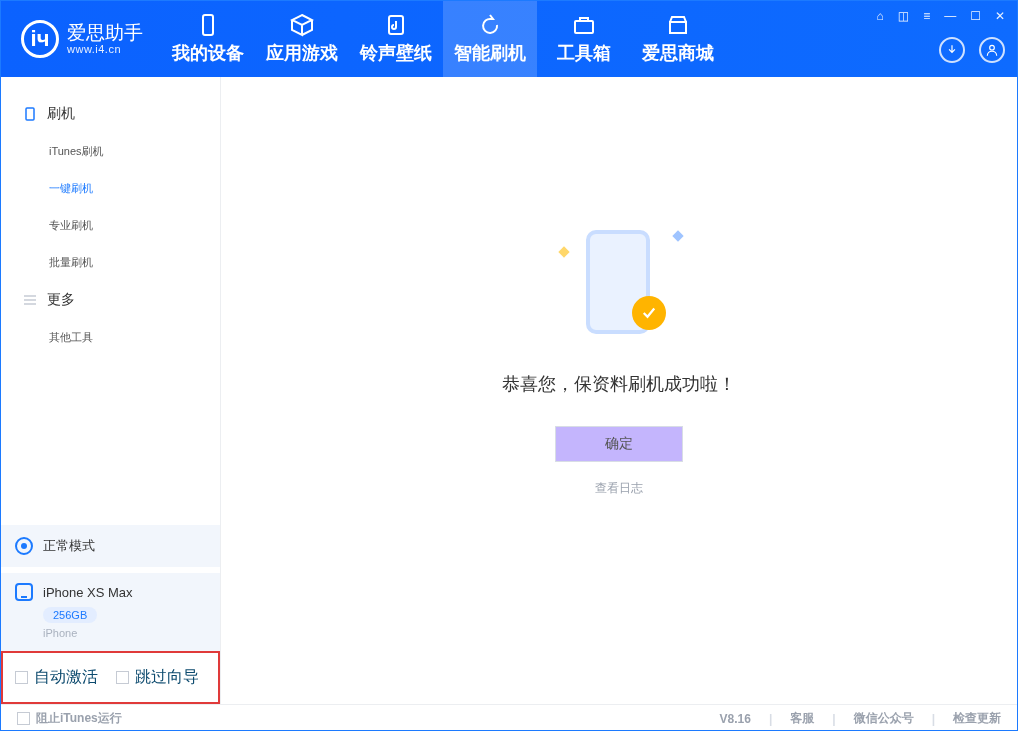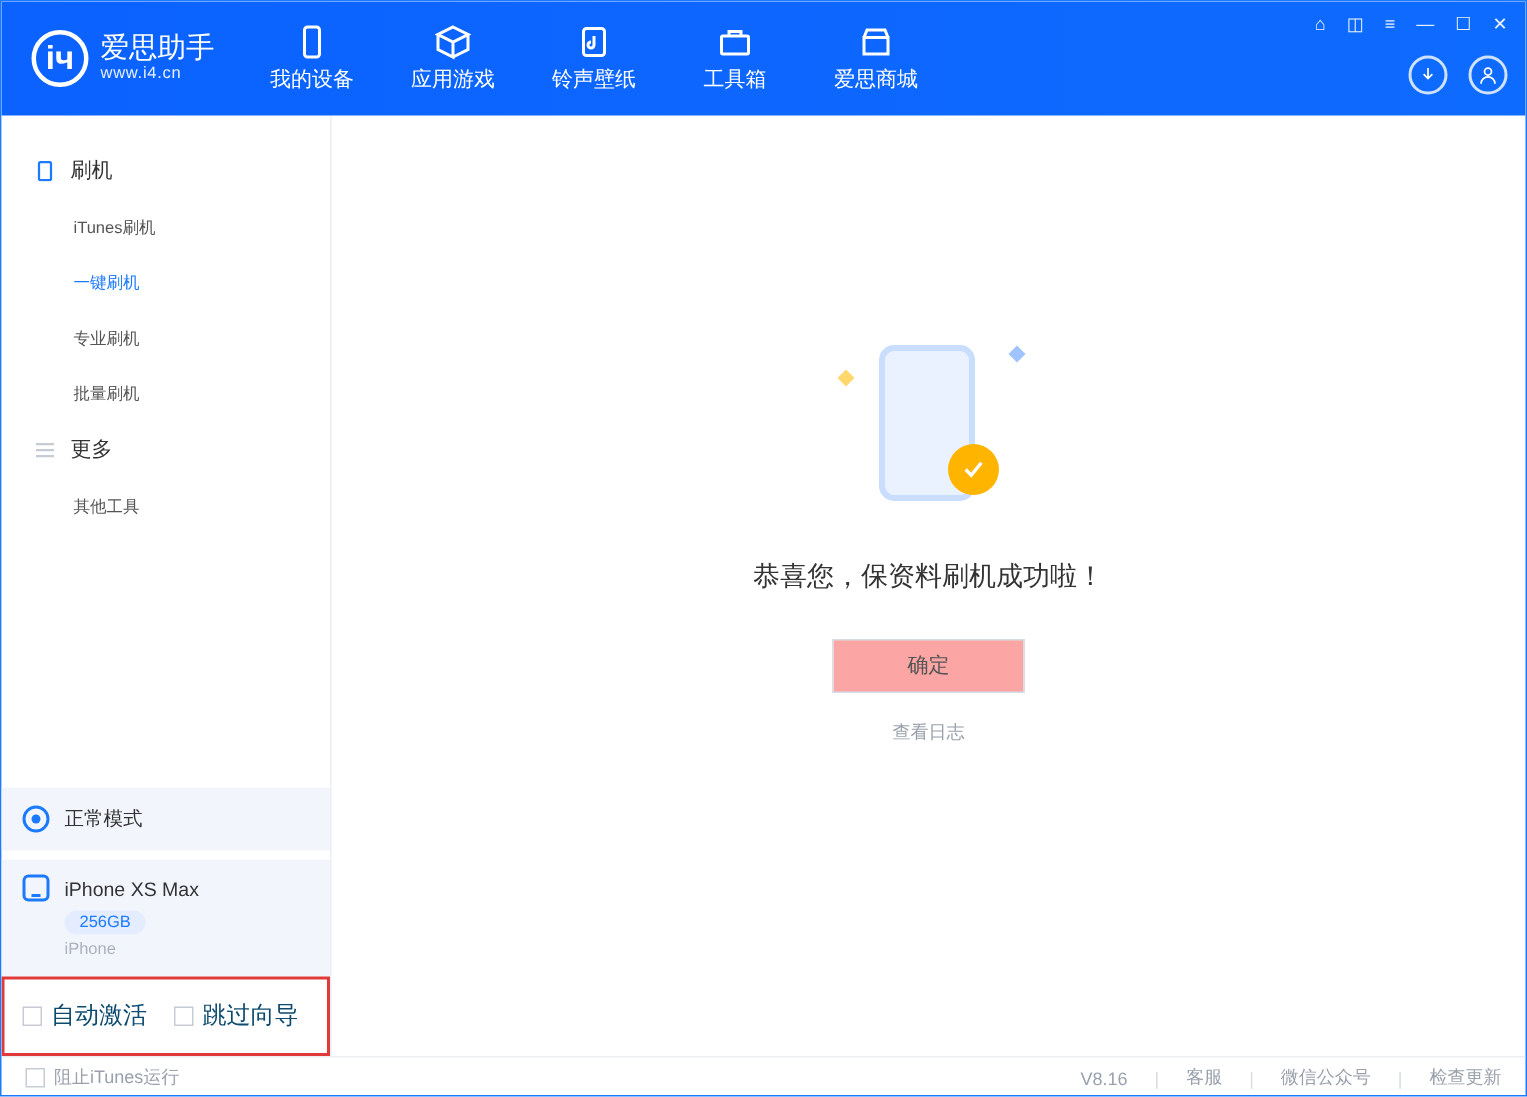--- a/index.html
+++ b/index.html
@@ -6,21 +6,21 @@
 body { background: #fff; width: 1018px; height: 731px; overflow: hidden; border: 1px solid #1c7aff; }
 
 
 .header { height: 76px; background: linear-gradient(90deg, #0b62ff 0%, #0e6bff 100%); display: flex; align-items: stretch; color: #fff; position: relative; }
 .logo-block { display: flex; align-items: center; padding: 0 18px 0 20px; }
 .logo-circle { width: 38px; height: 38px; border: 3px solid #fff; border-radius: 50%; display: flex; align-items: center; justify-content: center; font-size: 22px; font-weight: bold; margin-right: 8px; }
 .logo-text { line-height: 1.1; }
 .logo-name { font-size: 19px; font-weight: 400; }
 .logo-url { font-size: 11px; opacity: .9; letter-spacing: .5px; }
 .nav-tabs { display: flex; align-items: stretch; }
-.nav-tab { width: 94px; display: flex; flex-direction: column; align-items: center; justify-content: center; font-size: 14px; cursor: pointer; }
+.nav-tab { width: 94px; display: flex; flex-direction: column; align-items: center; justify-content: center; font-size: 18px; cursor: pointer; font-weight: bold; }
 .nav-tab.active { background: rgba(255,255,255,.18); }
 .nav-icon { width: 24px; height: 24px; margin-bottom: 4px; display: flex; align-items: center; justify-content: center; }
 .nav-icon svg { width: 24px; height: 24px; fill: #fff; stroke: #fff; }
 .header-right { position: absolute; right: 12px; top: 0; height: 100%; display: flex; flex-direction: column; align-items: flex-end; justify-content: space-between; padding: 8px 0 14px; }
 .win-controls { display: flex; gap: 14px; font-size: 12px; opacity: .9; }
 .win-controls span { cursor: pointer; }
 .header-icons { display: flex; gap: 14px; }
 .circ-btn { width: 26px; height: 26px; border: 2px solid rgba(255,255,255,.8); border-radius: 50%; display: flex; align-items: center; justify-content: center; cursor: pointer; }
 
 
@@ -51,25 +51,25 @@
 
 .main { flex: 1; display: flex; flex-direction: column; align-items: center; justify-content: center; padding-bottom: 60px; }
 .illus { width: 130px; height: 120px; position: relative; margin-bottom: 28px; }
 .phone { position: absolute; left: 32px; top: 6px; width: 64px; height: 104px; border: 4px solid #c9ddff; border-radius: 10px; background: #eaf2ff; }
 .badge { position: absolute; right: 18px; bottom: 14px; width: 34px; height: 34px; background: #ffb400; border-radius: 50%; display: flex; align-items: center; justify-content: center; }
 .badge svg { width: 18px; height: 18px; }
 .spark { position: absolute; width: 8px; height: 8px; background: #ffd76a; transform: rotate(45deg); }
 .spark.s1 { left: 6px; top: 24px; }
 .spark.s2 { right: 2px; top: 8px; background: #9fc4ff; }
 .succ-text { font-size: 18px; color: #333; margin-bottom: 30px; }
-.ok-btn { width: 128px; height: 36px; border: 1px solid #d8dde5; background: #fca5a5; font-size: 14px; color: #555; cursor: pointer; margin-bottom: 18px; }
+.ok-btn { width: 128px; height: 36px; border: 1px solid #d8dde5; background: #c4b5fd; font-size: 14px; color: #555; cursor: pointer; margin-bottom: 18px; }
 .log-link { font-size: 12px; color: #9aa1ad; cursor: pointer; }
 
 
-.footer { height: 28px; border-top: 1px solid #eceef1; display: flex; align-items: center; padding: 0 16px; font-size: 12px; color: #9aa1ad; justify-content: space-between; }
+.footer { height: 28px; border-top: 1px solid #eceef1; display: flex; align-items: center; padding: 0 16px; font-size: 12px; color: #9aa1ad; justify-content: space-between; font-weight: bold; }
 .footer-left { display: flex; align-items: center; gap: 6px; }
 .footer-right { display: flex; align-items: center; gap: 18px; }
 .footer-right .sep { color: #d8dde5; }
 .footer-link { cursor: pointer; }
 </style>
 </head>
 <body>
 
 <div class="header">
   <div class="logo-block">
@@ -97,20 +97,28 @@
       <span>应用游戏</span>
     </div>
     <div class="nav-tab">
       <span class="nav-icon">
           <svg viewBox="0 0 24 24">
             <rect x="5" y="3" width="14" height="18" rx="2" fill="none" stroke-width="2"></rect>
             <path d="M12 8 v6 a2 2 0 1 1 -2 -2" fill="none" stroke-width="2"></path>
           </svg>
         </span>
       <span>铃声壁纸</span>
+    </div>
+    <div class="nav-tab active">
+      <span class="nav-icon">
+          <svg viewBox="0 0 24 24">
+            <path d="M12 2 L15 6 H13 A7 7 0 1 0 19 12" fill="none" stroke-width="2"></path>
+          </svg>
+        </span>
+      <span>智能刷机</span>
     </div>
     <div class="nav-tab">
       <span class="nav-icon">
           <svg viewBox="0 0 24 24">
             <rect x="3" y="8" width="18" height="12" rx="1" fill="none" stroke-width="2"></rect>
             <path d="M8 8 V5 h8 v3" fill="none" stroke-width="2"></path>
           </svg>
         </span>
       <span>工具箱</span>
     </div>

